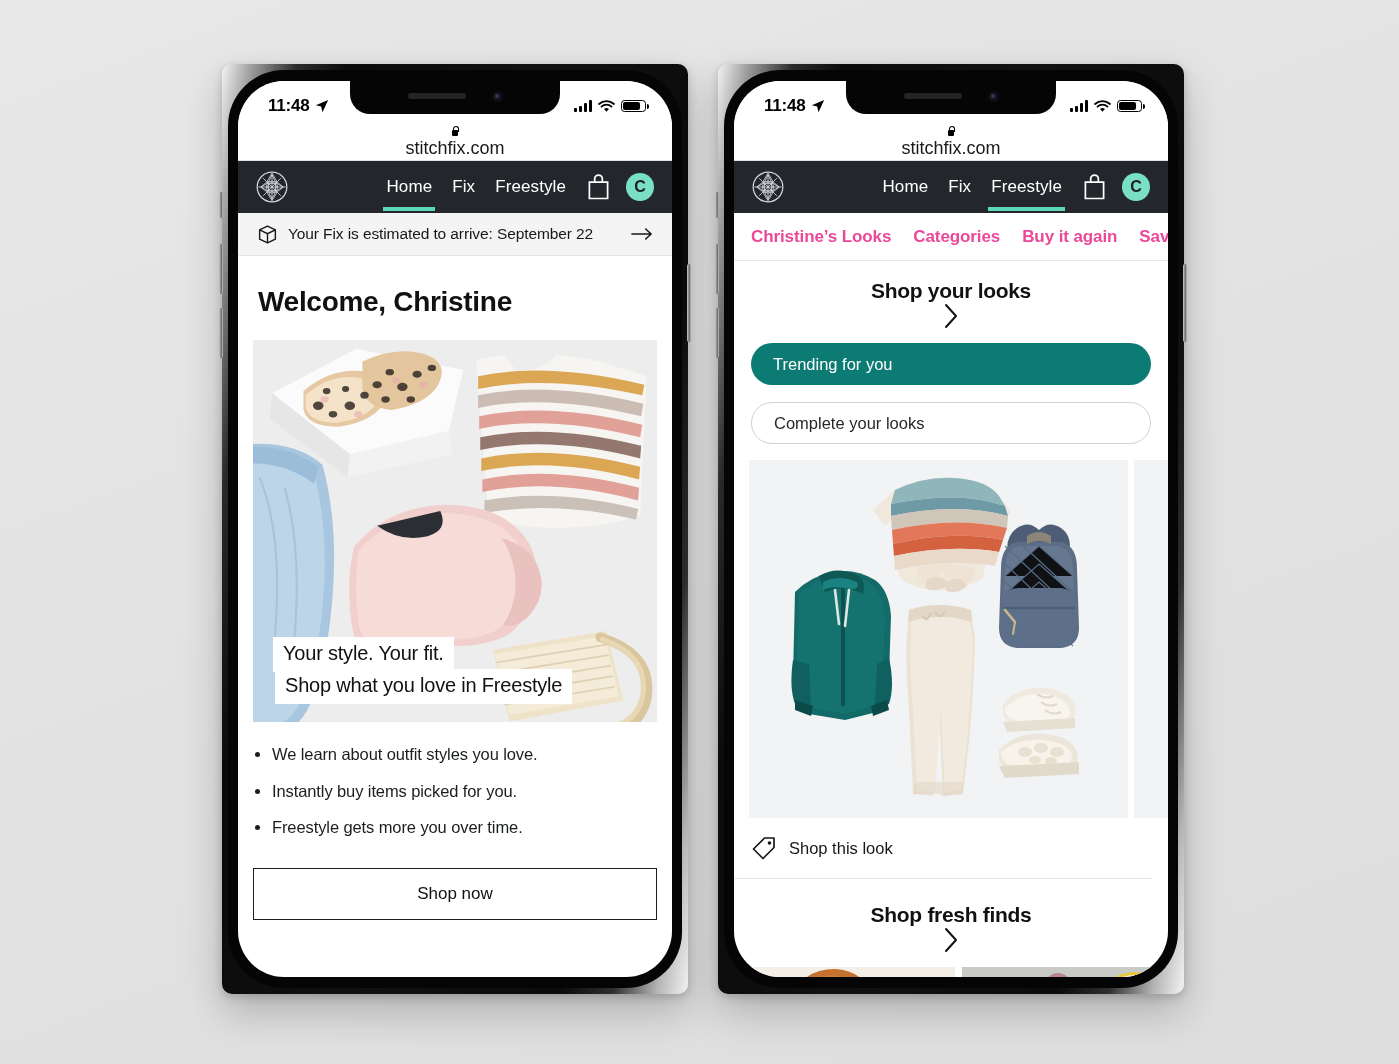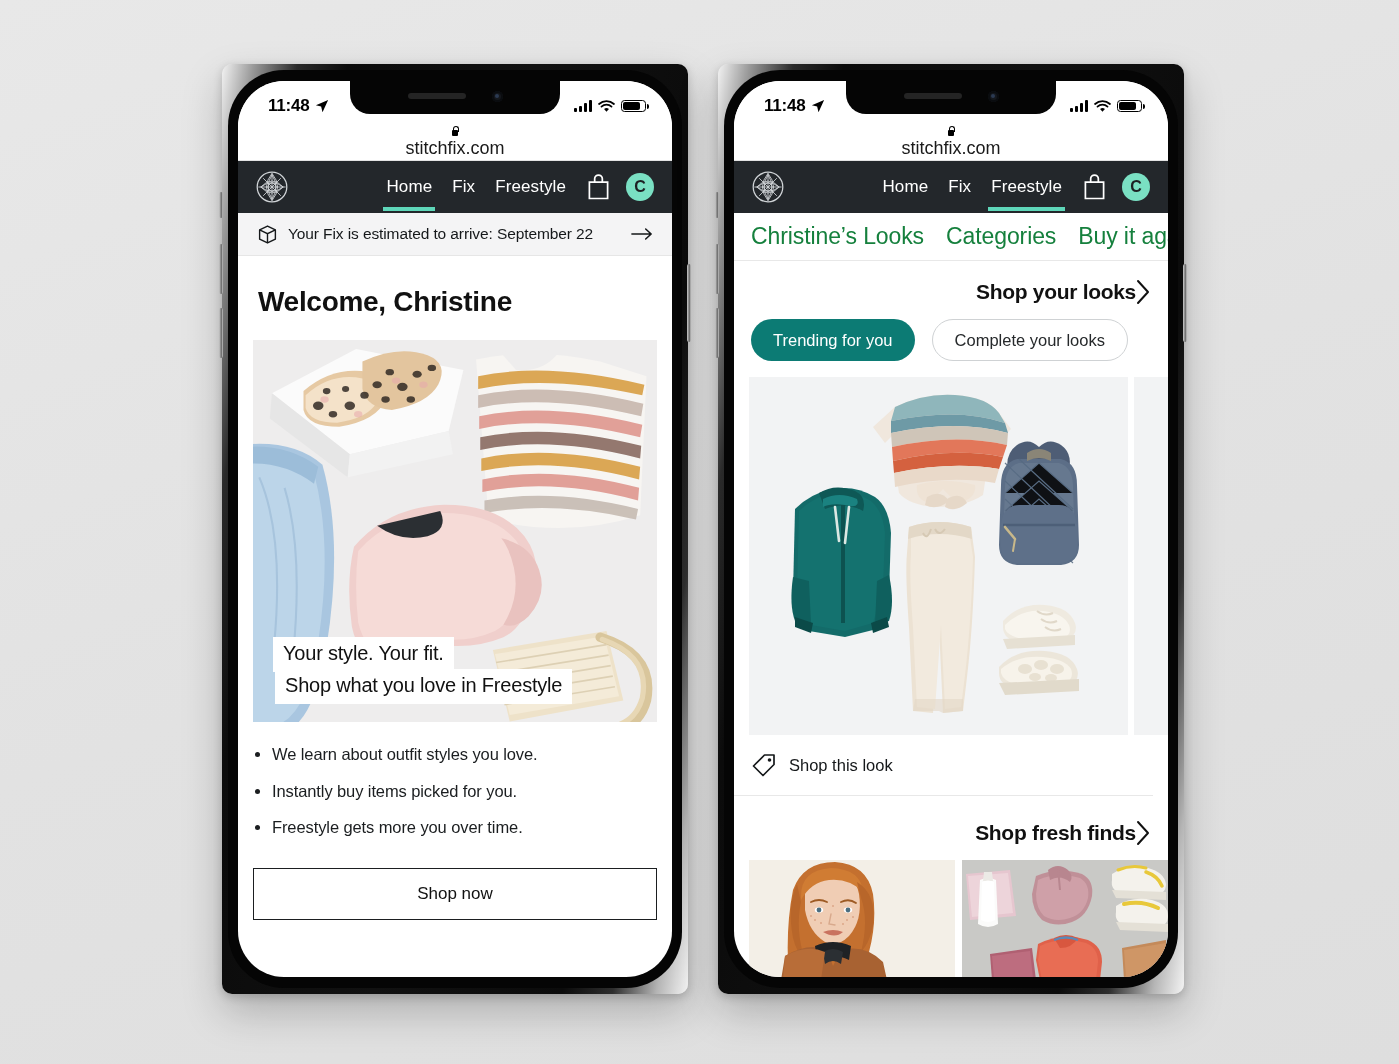--- a/index.html
+++ b/index.html
@@ -147,30 +147,31 @@
     background: #fff; display: flex; align-items: center; justify-content: center;
     font-size: 17px; color: #111; cursor: pointer;
   }
 
   
   .subnav {
     background: #fff; height: 48px; display: flex; align-items: center;
     gap: 22px; padding: 0 17px; border-bottom: 1px solid #e8e8e8;
     overflow: hidden; white-space: nowrap;
   }
-  .subnav span { font-size: 23px; color: #15803d; cursor: pointer; letter-spacing:-.1px;}
+  .subnav span { font-size: 17px; color: #ec4899; cursor: pointer; letter-spacing:-.1px;font-weight:bold;}
 
   .sec-head {
-    display: flex; align-items: center; justify-content: flex-end;
+    display: flex; align-items: center; justify-content: center;
     padding: 18px 17px 14px;
+    flex-direction: column;
   }
   .sec-head h2 { font-size: 21px; color: #111; font-weight: bold; letter-spacing: -.3px;}
   .chev { font-size: 24px; color: #111; line-height: 1; font-weight: 300;}
 
-  .pills { display: flex; gap: 17px; padding: 0 17px 16px; }
+  .pills { display: flex; gap: 17px; padding: 0 17px 16px; flex-direction: column; }
   .pill {
     height: 42px; border-radius: 21px; display: flex; align-items: center;
     padding: 0 22px; font-size: 16.5px; cursor: pointer; white-space: nowrap;
   }
   .pill.on { background: #0c7b74; color: #fff; }
   .pill.off { background: #fff; color: #26292b; border: 1.4px solid #cfd2d4; }
 
   .look-row { display: flex; gap: 6px; padding: 0 0 0 15px; }
   .look-card { background: #f2f3f4; width: 379px; height: 358px; flex: 0 0 auto; position: relative; }
   .look-card.partial { width: 38px; }

